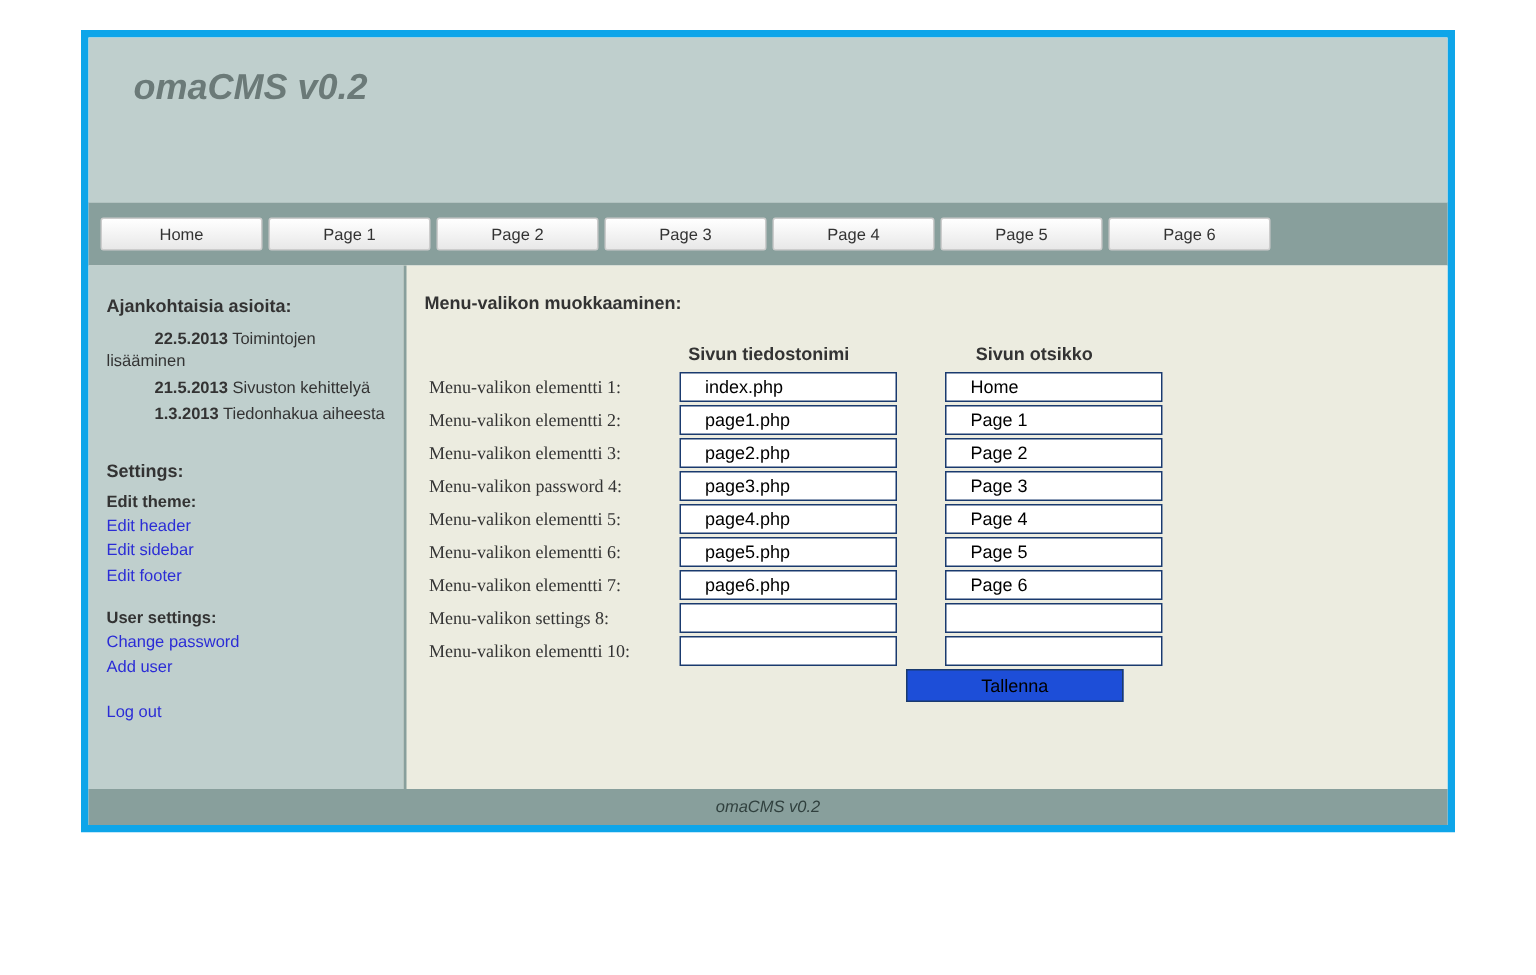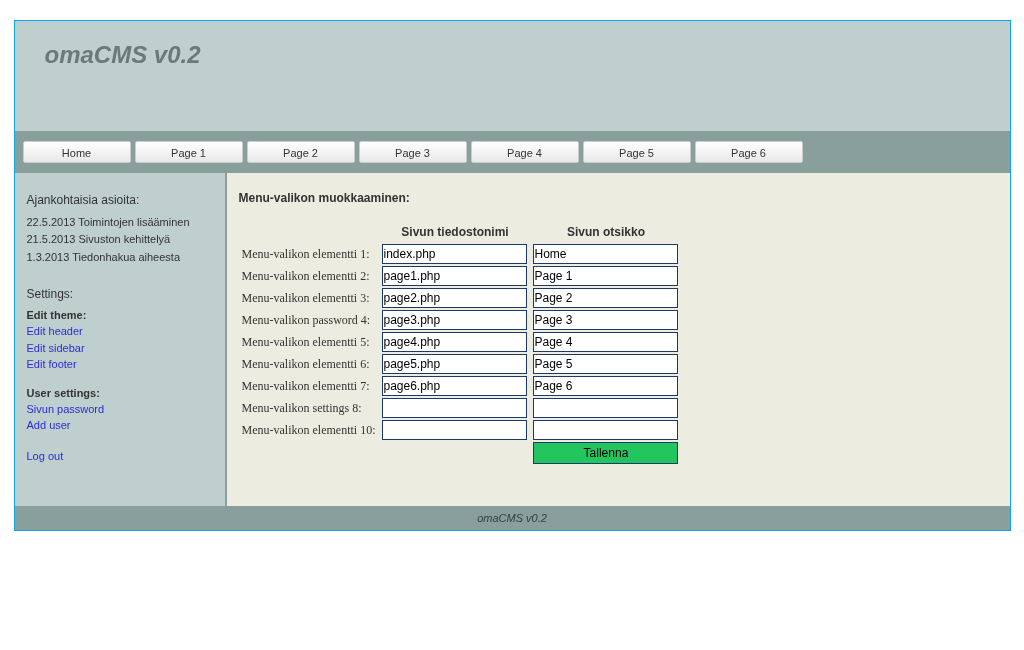--- a/index.html
+++ b/index.html
@@ -3,23 +3,23 @@
 <meta charset="utf-8">
 <style>
   * { box-sizing: border-box; margin: 0; padding: 0; }
   body {
     font-family: Verdana, Arial, sans-serif;
     font-size: 12px;
     color: #333;
     background: #fff;
   }
   .page {
-    width: 997px;
+    width: 916px;
     margin: 20px auto 0;
-    border: 1px solid #0ea5e9;
+    border: 5px solid #0ea5e9;
   }
   .header {
     background: #bfcfcd;
     height: 110px;
     padding: 20px 30px;
   }
   .header h1 {
     font-family: Verdana, sans-serif;
     font-size: 24px;
     font-style: italic;
@@ -52,26 +52,26 @@
   }
   .sidebar {
     width: 210px;
     background: #bfcfcd;
     padding: 20px 10px 20px 12px;
     font-size: 11px;
     color: #333;
   }
   .sidebar h4 {
     font-size: 12px;
-    font-weight: normal;
+    font-weight: bold;
     margin-bottom: 8px;
   }
   .sidebar .block { margin-bottom: 22px; }
   .sidebar .news-line { margin: 2px 0; line-height: 1.4; }
-  .sidebar .news-line b { font-weight: normal; }
+  .sidebar .news-line b { font-weight: bold; margin-left: 32px; }
   .sidebar a { color: #2b2cd6; text-decoration: none; display: block; line-height: 1.5; }
   .sidebar .subhdr { font-weight: bold; margin-top: 6px; margin-bottom: 2px; }
   .main {
     flex: 1;
     background: #ecece0;
     border-left: 2px solid #889f9c;
     padding: 18px 12px 40px 12px;
   }
   .main h3 {
     font-size: 12px;
@@ -88,30 +88,31 @@
   table.form-tbl td {
     padding: 1px 3px;
     font-size: 12px;
     vertical-align: middle;
   }
   table.form-tbl td.lbl { text-align: left; padding-right: 4px; white-space: nowrap; font-family: Liberation Serif, serif; }
   input.txt {
     width: 145px;
     height: 20px;
     border: 1px solid #1a3a6e;
-    padding: 1px 0;
+    padding: 1px 16px;
     font-size: 12px;
     font-family: Verdana, Arial, sans-serif;
+    margin-left: 26px;
   }
   .save-row td { padding-top: 4px; }
   button.save {
     width: 145px;
     height: 22px;
     border: 1px solid #1a3a6e;
-    background: #22c55e;
+    background: #1d4ed8;
     font-size: 12px;
     cursor: pointer;
     font-family: Verdana, Arial, sans-serif;
   }
   .footer {
     background: #889f9c;
     text-align: center;
     font-style: italic;
     font-size: 11px;
     color: #30403e;
@@ -154,21 +155,21 @@
       <div class="block">
         <h4>Settings:</h4>
         <div class="subhdr">Edit theme:</div>
         <div id="edit-links">
             <a href="#">Edit header</a>
             <a href="#">Edit sidebar</a>
             <a href="#">Edit footer</a>
           </div>
         <div class="subhdr" style="margin-top:14px">User settings:</div>
         <div id="user-links">
-            <a href="#">Sivun password</a>
+            <a href="#">Change password</a>
             <a href="#">Add user</a>
           </div>
         <a href="#" style="margin-top:14px">Log out</a>
       </div>
     </div>
 
     <div class="main">
       <h3>Menu-valikon muokkaaminen:</h3>
       <table class="form-tbl">
         <thead>

